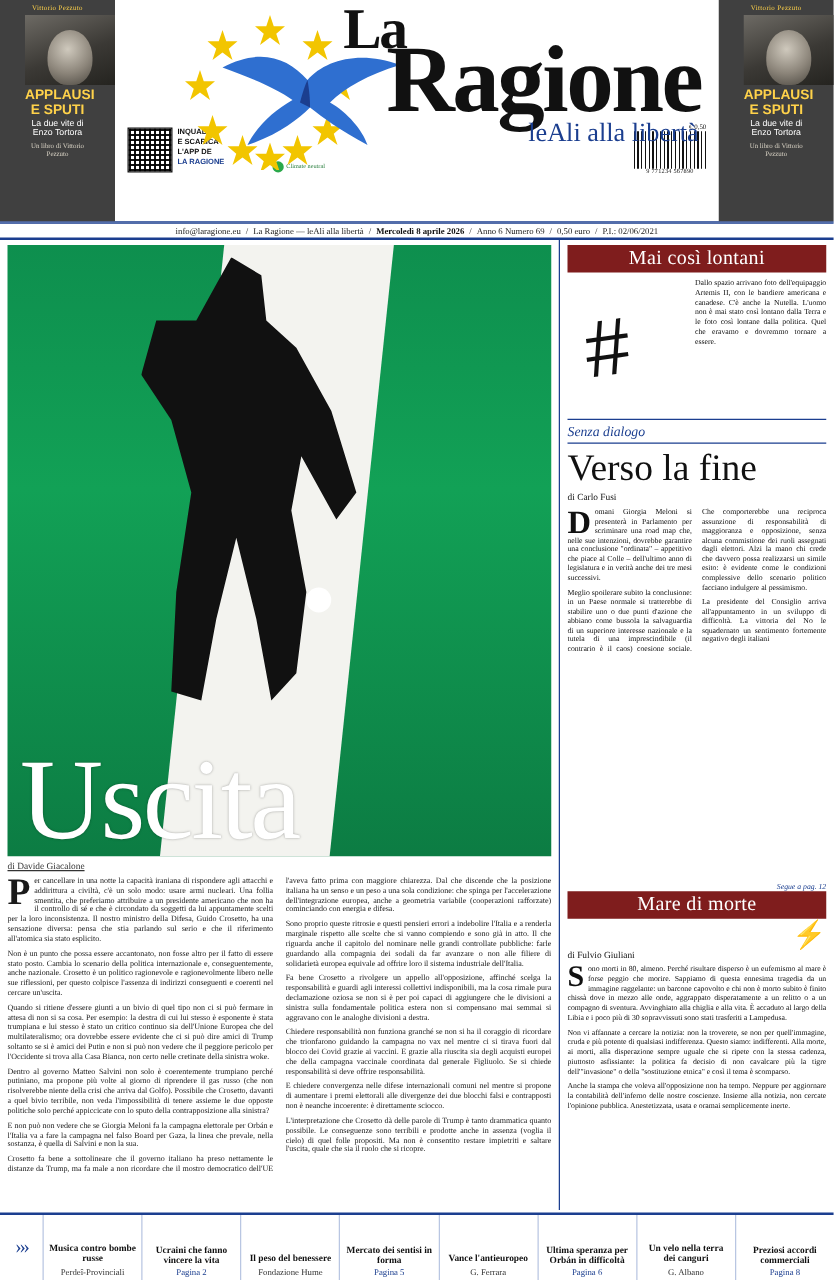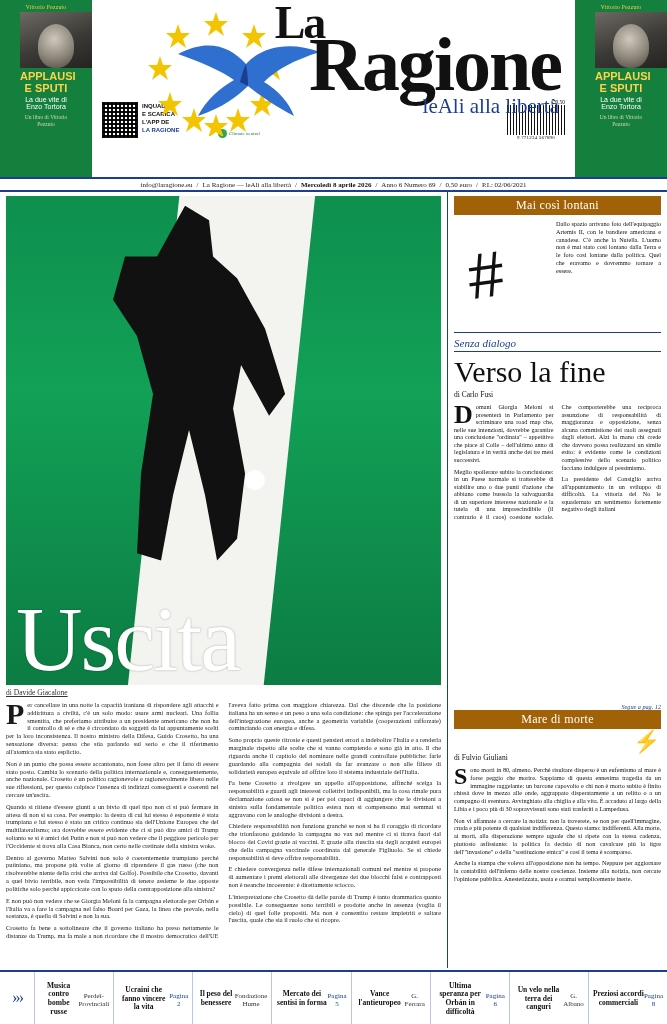--- a/index.html
+++ b/index.html
@@ -9,21 +9,21 @@
     background: #ffffff;
     font-family: "Liberation Serif", serif;
     color: #111;
     overflow: hidden;
   }
   .page { position: relative; width:667px; height:1024px; }
 
   
   .masthead { display:flex; height:178px; border-bottom:1px solid #1b3e8f; }
   .ad-left, .ad-right {
-    width:92px; background:#15803d; color:#fff; position:relative;
+    width:92px; background:#404040; color:#fff; position:relative;
     padding:4px 20px; overflow:hidden;
   }
   .ad-name { font-size:5.5px; color:#ffd24a; text-align:center; letter-spacing:.3px; }
   .ad-portrait {
     width:74px; height:56px; margin:2px auto 3px auto;
     background:linear-gradient(160deg,#6d6a64 0%,#3b3935 55%,#24231f 100%);
     position:relative;
   }
   .ad-portrait:after{
     content:""; position:absolute; left:18px; top:12px; width:36px; height:44px;
@@ -106,22 +106,22 @@
     font-size:6.4px; line-height:1.22; text-align:justify; color:#1a1a1a;
     height:300px; overflow:hidden;
   }
   .two-col p { margin:0 0 4px 0; }
   .two-col p:first-child::first-letter {
     float:left; font-size:30px; line-height:24px; padding:1px 3px 0 0; font-weight:bold;
   }
 
   
   .box-head {
-    background:#a16207; color:#fff; text-align:center;
-    font-family:"Liberation Serif",serif; font-size:12px; padding:2px 0;
+    background:#7f1d1d; color:#fff; text-align:center;
+    font-family:"Liberation Serif",serif; font-size:16px; padding:2px 0;
     letter-spacing:.3px;
   }
   .mini-art { height:118px; display:flex; gap:6px; padding:5px 0 4px 0; border-bottom:1px solid #1b3e8f; }
   .mini-art .pic { width:96px; background:#fff; position:relative; border:0; }
   .hash-mark { position:absolute; left:14px; top:18px; font-size:64px; color:#111; font-family:"Liberation Sans",sans-serif; transform:rotate(-8deg); }
   .mini-art .txt { flex:1; font-size:6.2px; line-height:1.25; text-align:justify; }
 
   .kicker { color:#1b3e8f; font-size:11px; font-style:italic; border-bottom:1px solid #1b3e8f; padding:4px 0 2px 0; }
   .headline2 { font-size:30px; line-height:1; margin:5px 0 3px 0; font-family:"Liberation Serif",serif; }
   .byline2 { font-size:7.5px; margin-bottom:4px; }
@@ -143,21 +143,21 @@
 
   
   .footer {
     position:absolute; bottom:0; left:0; width:667px; height:54px;
     border-top:2px solid #1b3e8f; display:flex; align-items:stretch;
   }
   .foot-arrows { width:34px; display:flex; align-items:center; justify-content:center; color:#1b3e8f; font-size:16px; letter-spacing:-2px;}
   .foot-items { flex:1; display:flex; }
   .foot-item {
     flex:1; padding:4px 4px 2px 4px; border-left:1px solid #b9c6e2;
-    display:flex; flex-direction:row; justify-content:flex-end; align-items:center; text-align:center;
+    display:flex; flex-direction:column; justify-content:flex-end; align-items:center; text-align:center;
   }
   .foot-item .t { font-weight:bold; font-size:7.5px; line-height:1.15; }
   .foot-item .s { font-size:7px; color:#333; margin-top:2px; }
   .foot-item .p { font-size:7px; color:#1b3e8f; margin-top:1px; }
 </style>
 </head>
 <body>
 
 <div class="page">
 

